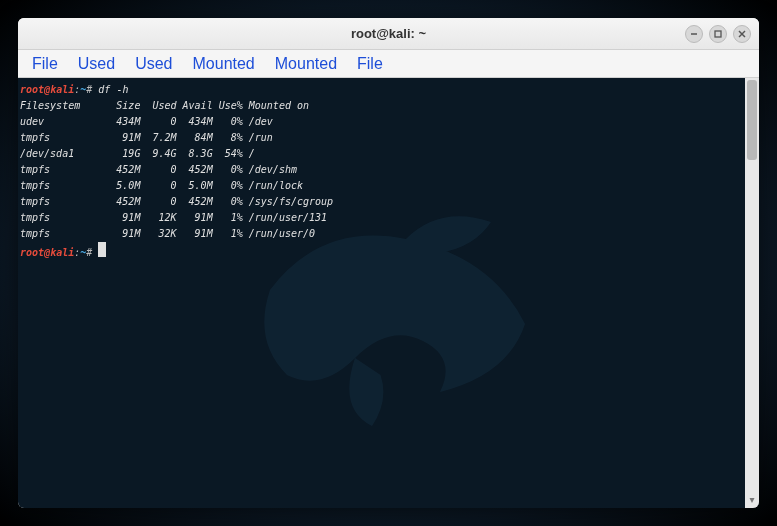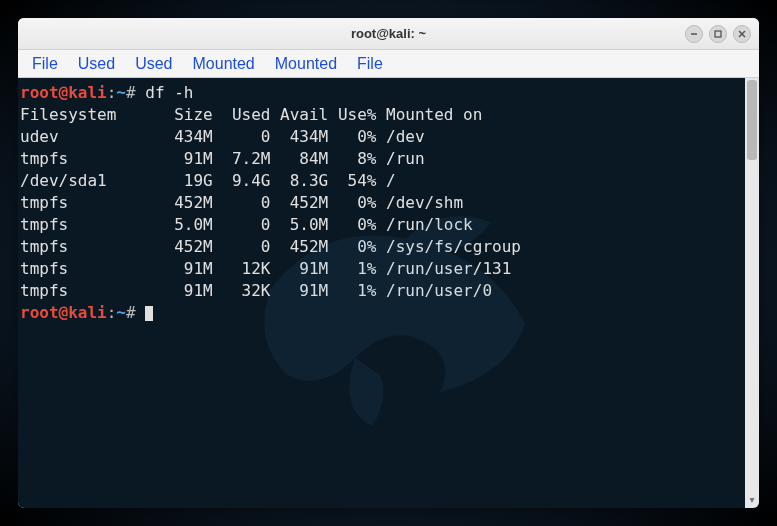--- a/index.html
+++ b/index.html
@@ -76,25 +76,26 @@
   .terminal-area {
     flex: 1;
     background: #0a1824;
     position: relative;
     display: flex;
   }
   .terminal-content {
     flex: 1;
     padding: 4px 2px;
     font-family: "DejaVu Sans Mono", "Courier New", monospace;
-    font-size: 16px;
-    line-height: 22px;
+    font-size: 10px;
+    line-height: 16px;
     color: #e0e0e0;
     white-space: pre;
     overflow: hidden;
+    font-style: italic;
   }
   .scrollbar {
     width: 14px;
     background: #e8e8e8;
     position: relative;
   }
   .scrollbar-thumb {
     position: absolute;
     top: 2px;
     left: 2px;

